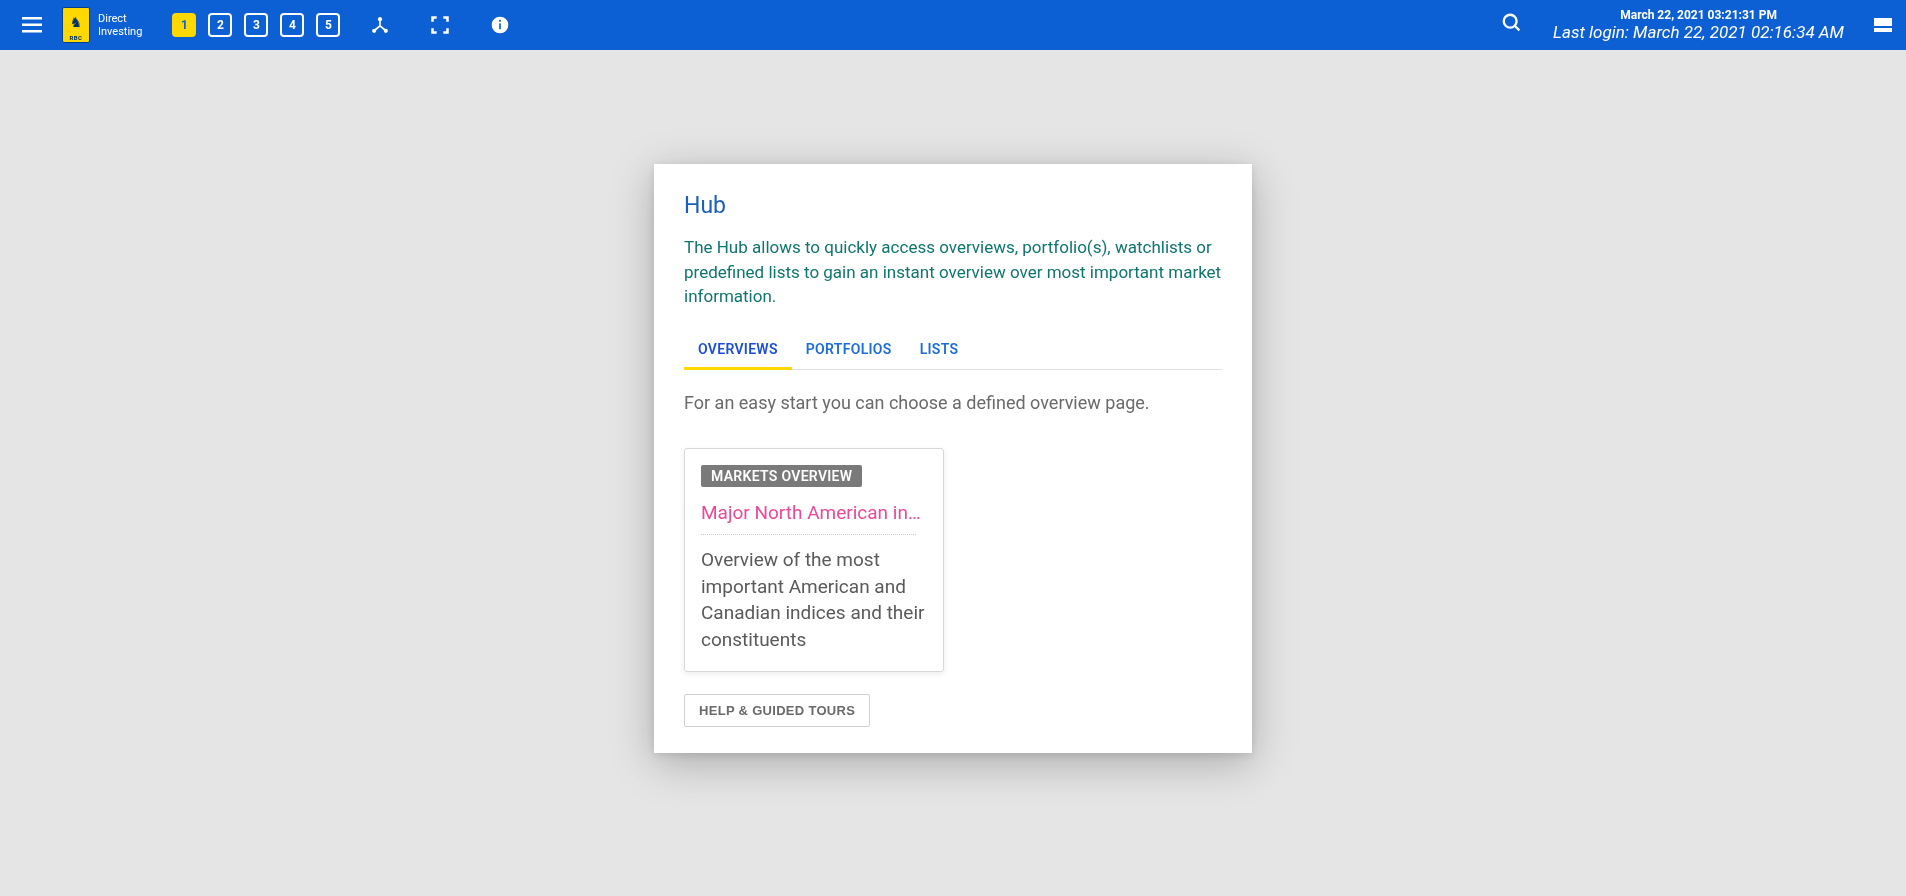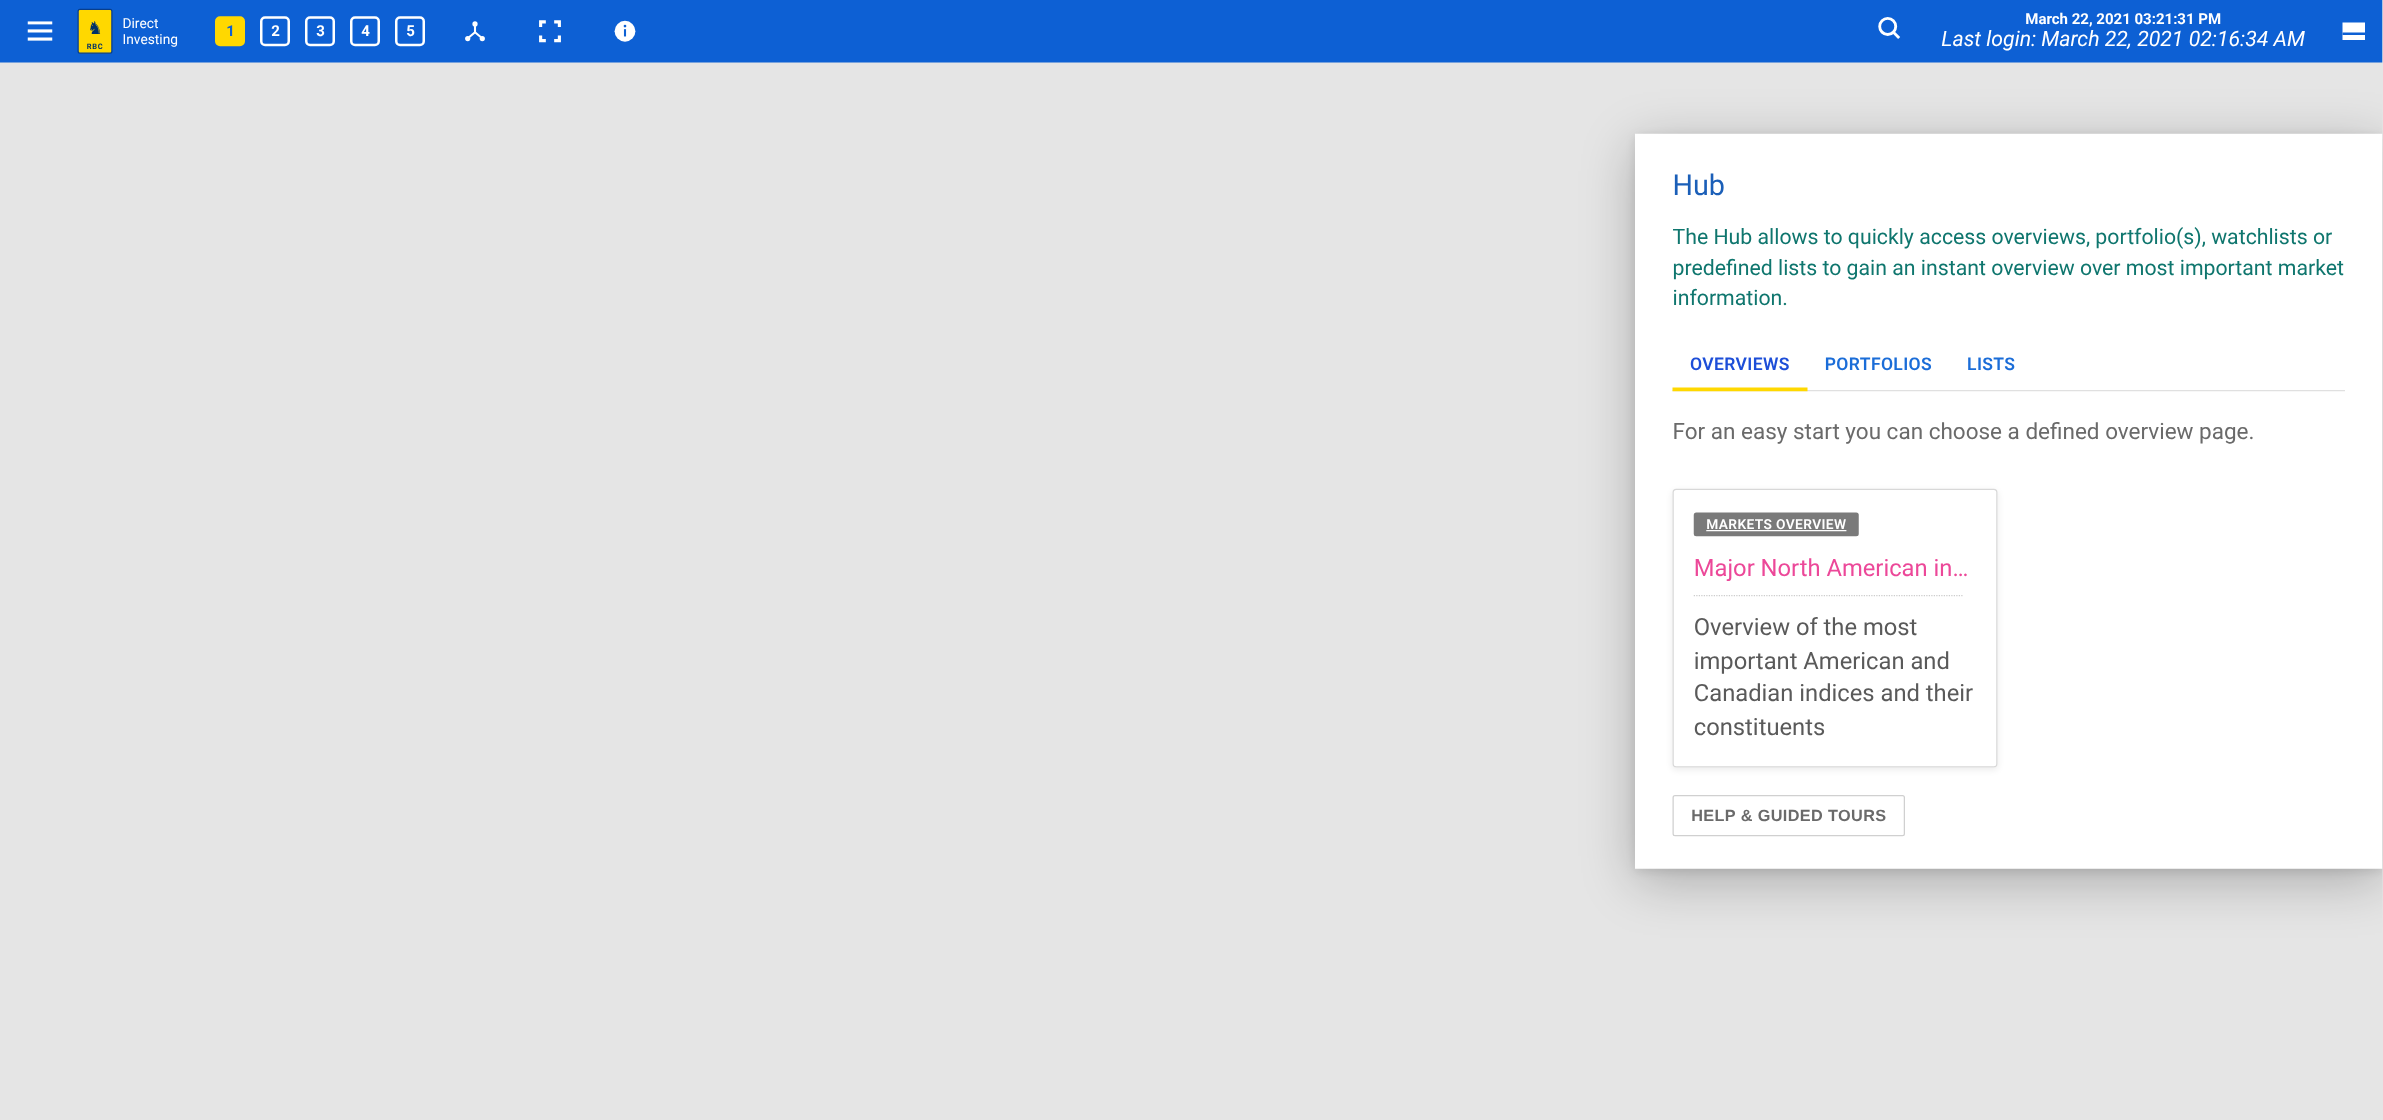--- a/index.html
+++ b/index.html
@@ -157,22 +157,22 @@
       left: 0;
       right: 0;
       height: 2px;
       background: #0D60D4;
     }
     
     .content-area {
       height: calc(100% - 50px);
       display: flex;
       align-items: flex-start;
-      justify-content: flex-end;
-      padding-top: 57px;
+      justify-content: center;
+      padding-top: 114px;
     }
     
     .hub-card {
       background: white;
       width: 598px;
       padding: 28px 30px 26px 30px;
       box-shadow: 0 10px 40px rgba(0,0,0,0.25), 0 2px 8px rgba(0,0,0,0.1);
     }
     
     .hub-title {
@@ -224,27 +224,26 @@
       padding: 16px 16px 18px 16px;
       cursor: pointer;
       box-shadow: 0 2px 6px rgba(0,0,0,0.08);
       margin-bottom: 22px;
     }
     
     .overview-badge {
       display: inline-block;
       background: #7A7A7A;
       color: white;
-      font-size: 11px;
+      font-size: 14px;
       font-weight: 600;
       padding: 3px 10px;
       border-radius: 2px;
       letter-spacing: 0.3px;
       margin-bottom: 14px;
-      text-decoration: underline;
     }
     
     .overview-title {
       font-size: 19px;
       color: #ec4899;
       font-weight: 400;
       white-space: nowrap;
       overflow: hidden;
       text-overflow: ellipsis;
       padding-bottom: 10px;

